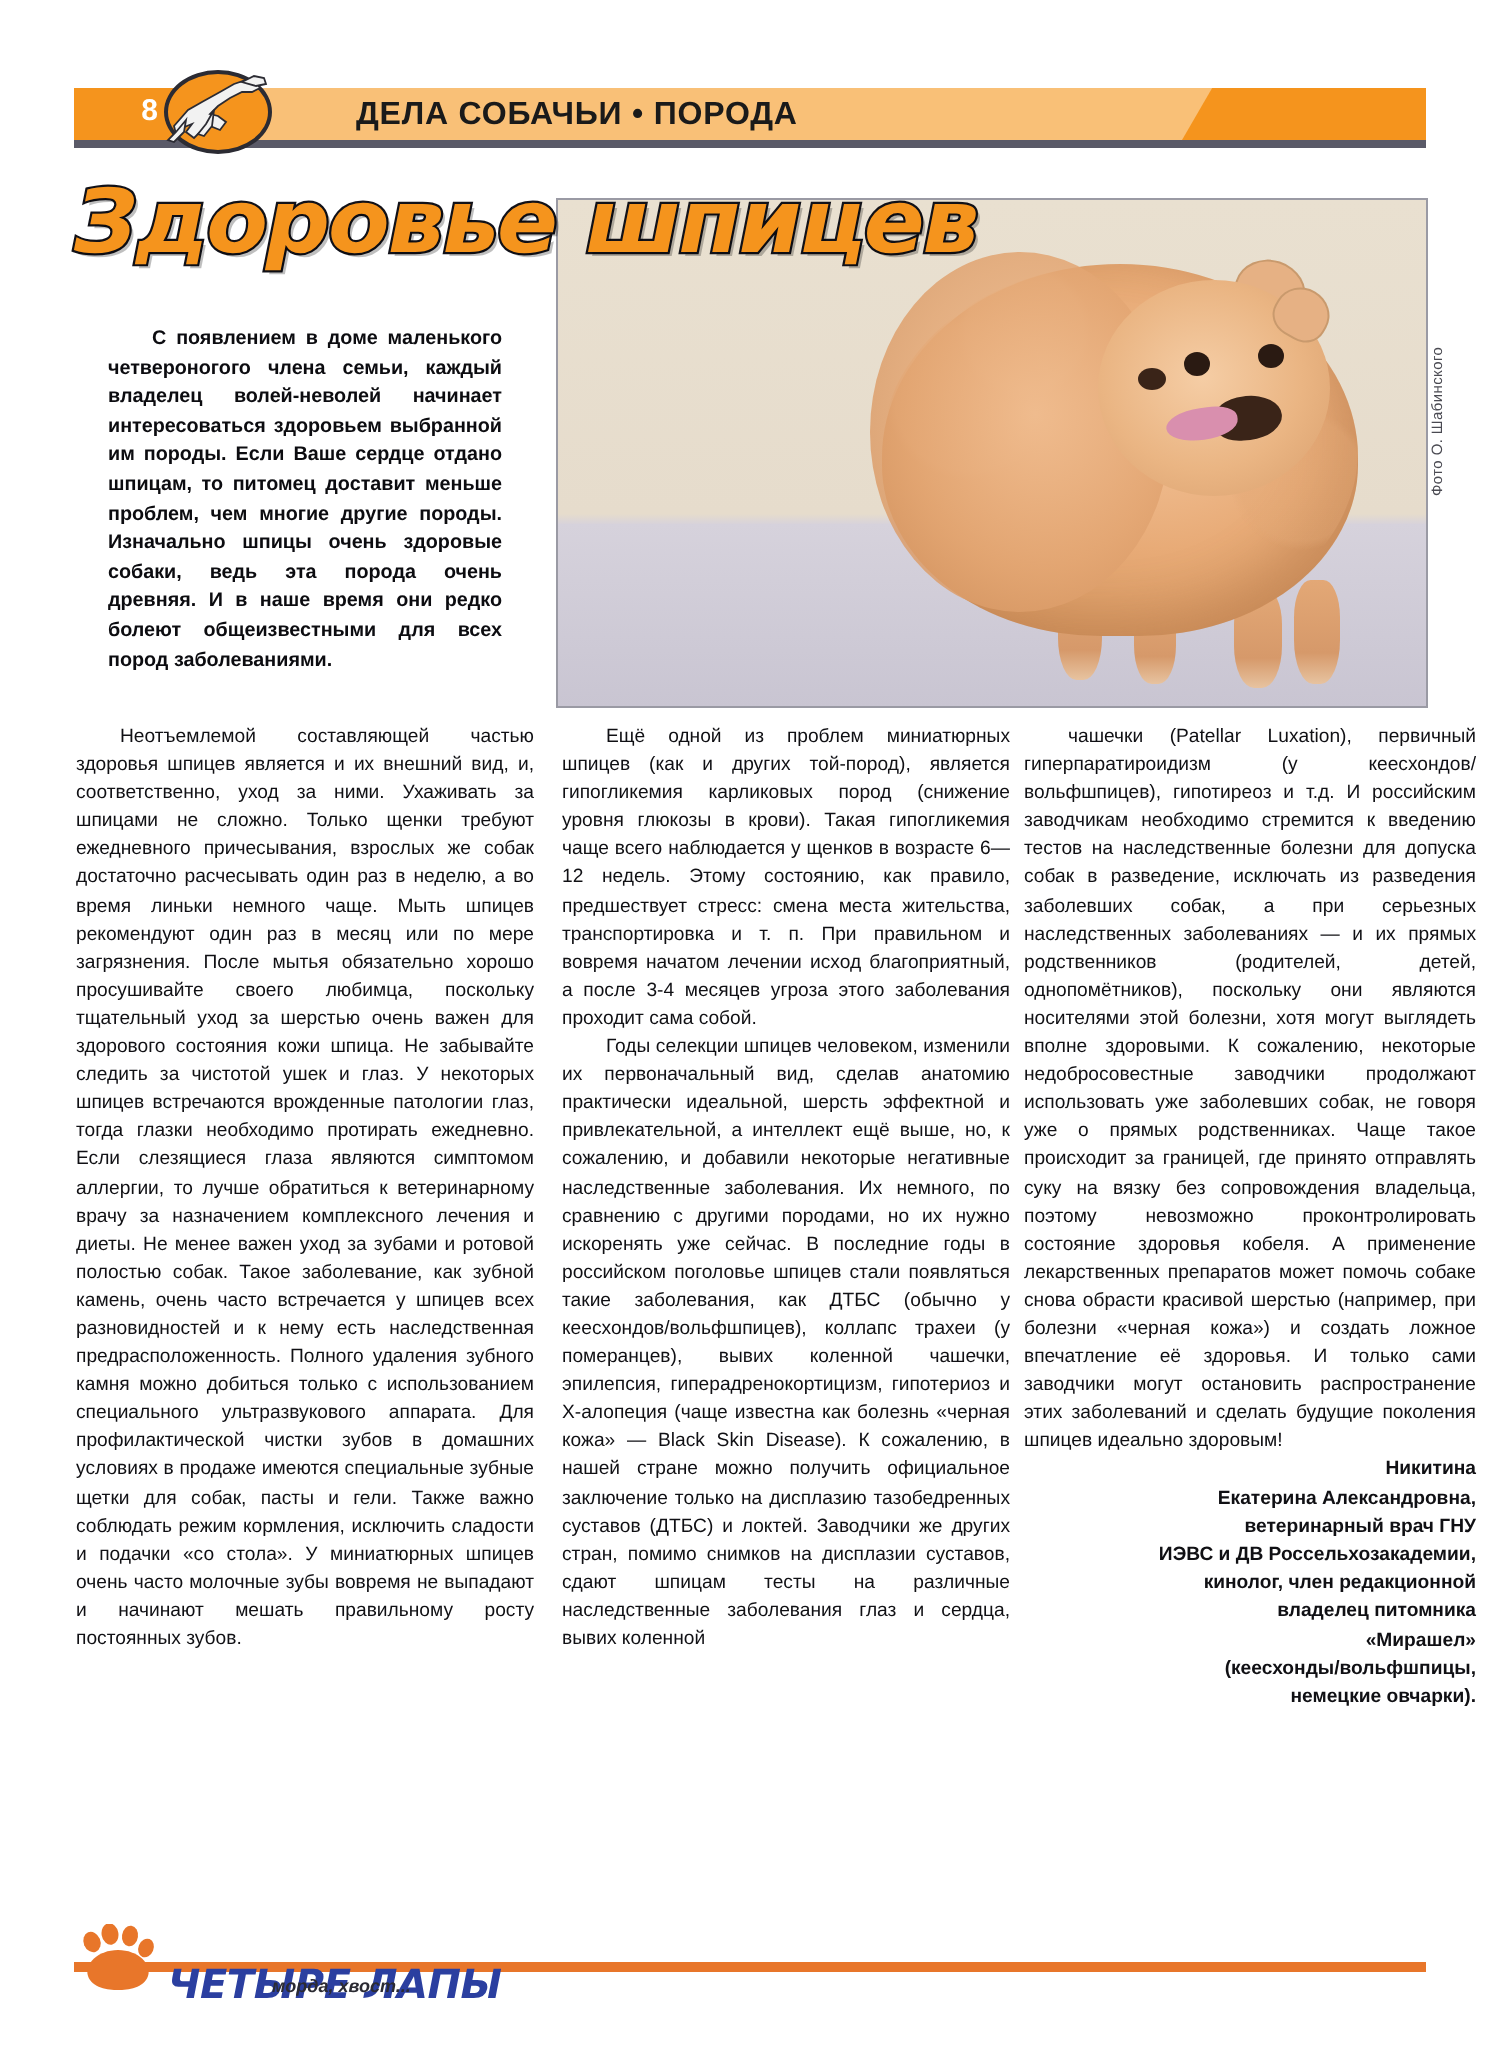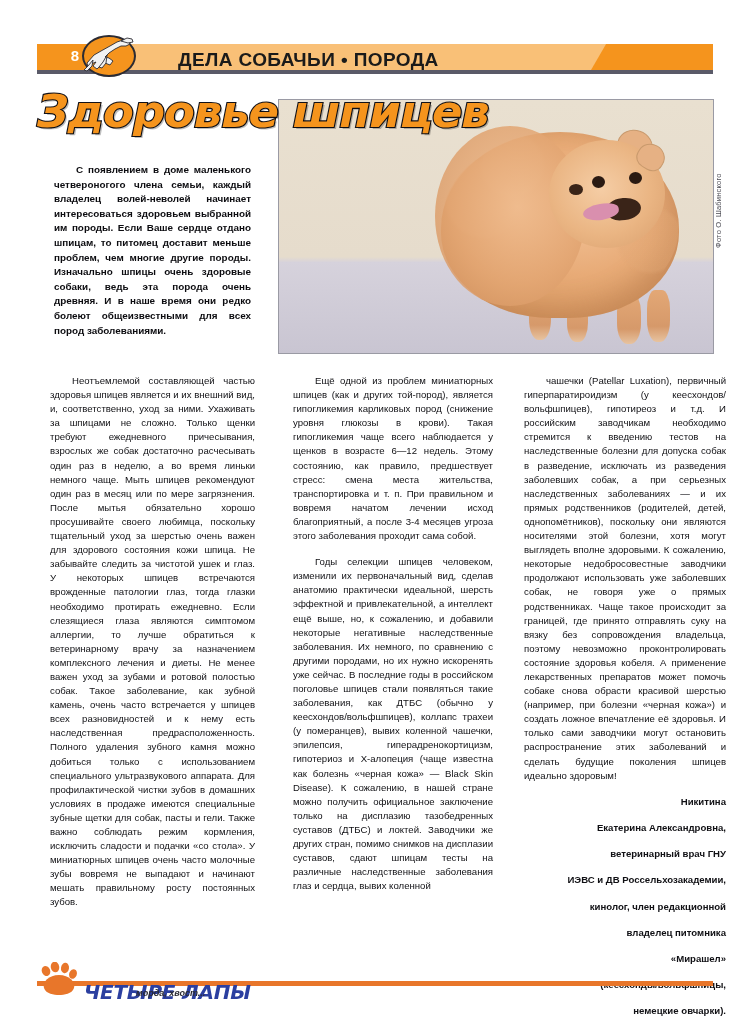--- a/index.html
+++ b/index.html
@@ -79,21 +79,21 @@
     color: #ffffff;
     font-size: 15px;
     font-weight: bold;
     letter-spacing: 0.3px;
   }
   .section-title {
     position: absolute;
     left: 141px;
     top: 5px;
     color: #1a1a1a;
-    font-size: 19px;
+    font-size: 16px;
     font-weight: bold;
     letter-spacing: 0.4px;
     white-space: nowrap;
   }
 
   
   .logo-ellipse {
     position: absolute;
     left: 79px;
     top: 33px;
@@ -268,21 +268,21 @@
   .col {
     position: absolute;
     font-size: 9.6px;
     line-height: 14.1px;
     color: #101014;
     text-align: justify;
     text-justify: inter-word;
     hyphens: manual;
   }
   .col p {
-    margin: 12px;
+    margin: 0;
     text-indent: 22px;
   }
   .col p + p { margin-top: 0; }
 
   .lead {
     position: absolute;
     left: 38px;
     top: 147px;
     width: 229px;
     font-size: 9.9px;

